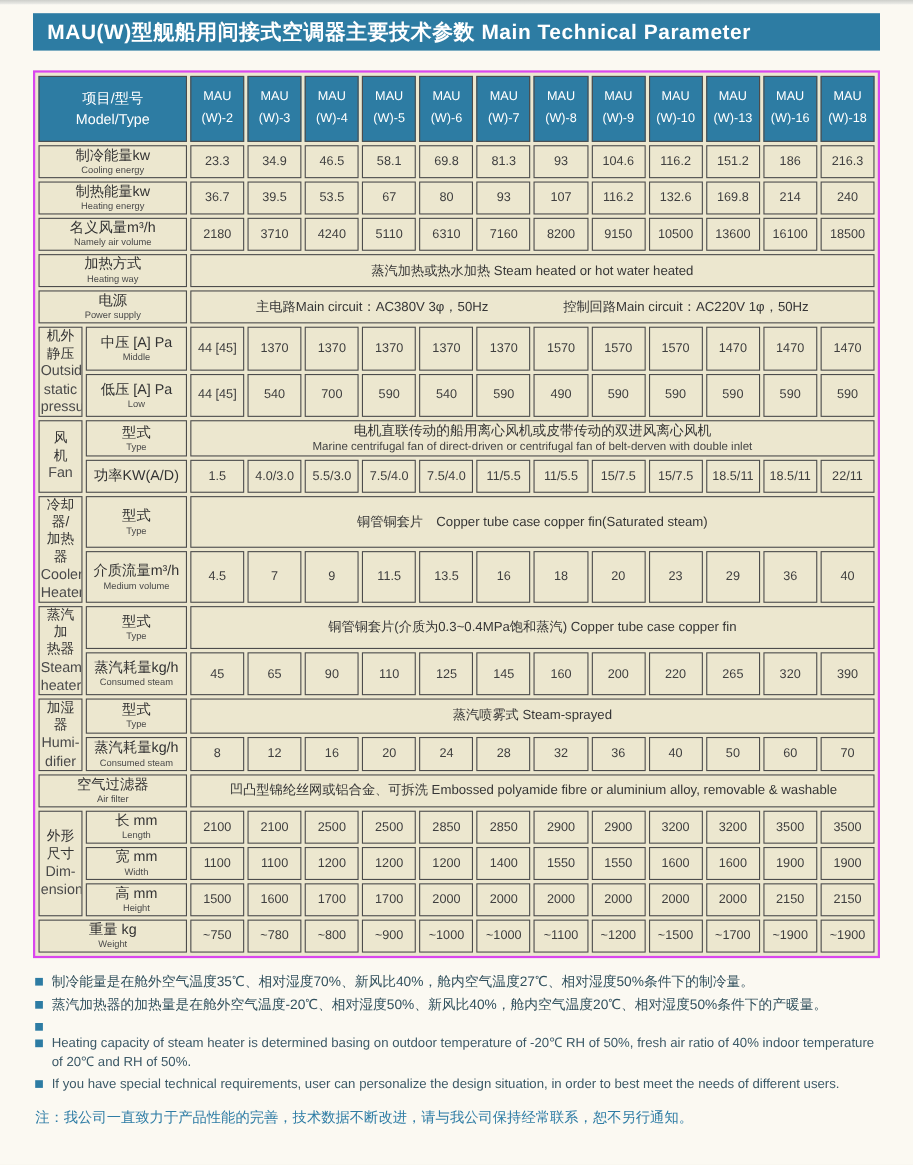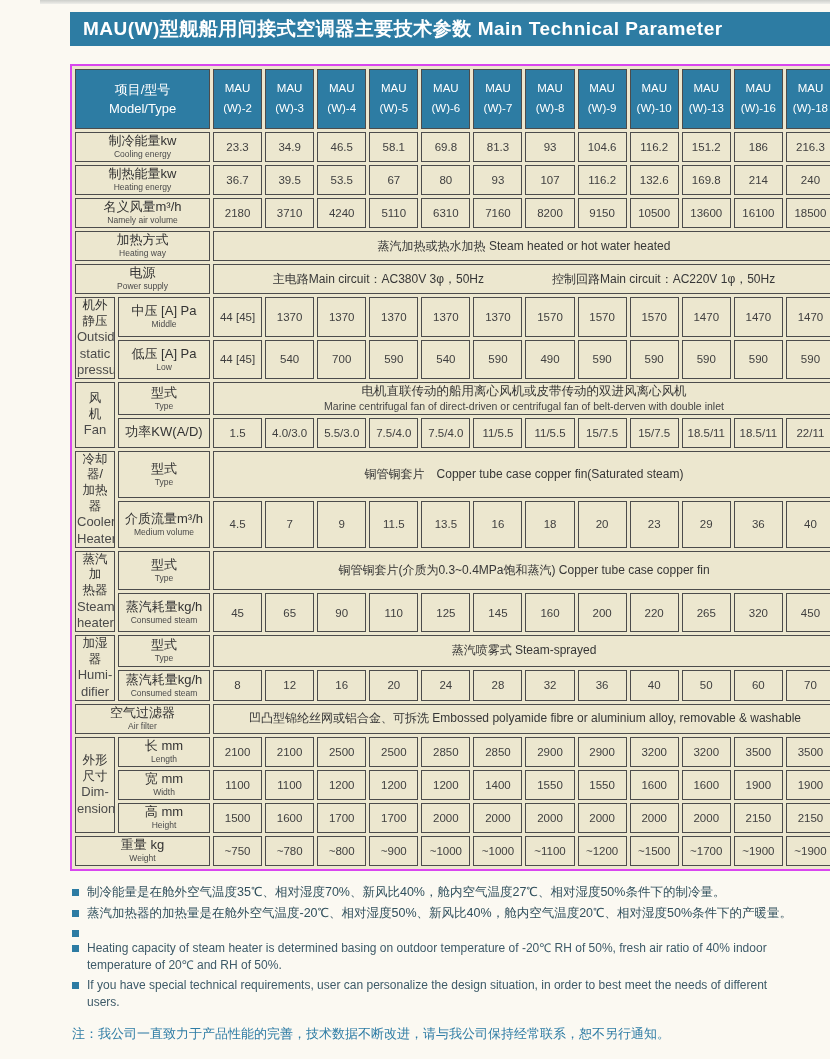--- a/index.html
+++ b/index.html
@@ -3,21 +3,21 @@
 <meta charset="utf-8">
 <style>
   html,body{margin:0;padding:0;}
   body{
     width:830px;height:1059px;
     background:#fbf9f2;
     font-family:"Liberation Sans", sans-serif;
     color:#3b3b3b;
     overflow:hidden;
   }
-  .page{width:830px;height:833px;box-sizing:border-box;position:relative;padding-left:40px;}
+  .page{width:830px;height:833px;box-sizing:border-box;position:relative;}
   .scan-edge{height:4px;background:linear-gradient(to bottom,#b9bcb9,#e8e9e6);opacity:.7;}
 
   .title-band{
     margin:8px 30px 0 30px;
     width:770px;height:34px;box-sizing:border-box;
     background:var(--teal);
     color:#ffffff;
     font-size:19px;font-weight:bold;letter-spacing:.5px;
     display:flex;align-items:center;padding-left:13px;
   }
@@ -342,21 +342,21 @@
           <td class="value">65</td>
           <td class="value">90</td>
           <td class="value">110</td>
           <td class="value">125</td>
           <td class="value">145</td>
           <td class="value">160</td>
           <td class="value">200</td>
           <td class="value">220</td>
           <td class="value">265</td>
           <td class="value">320</td>
-          <td class="value">450</td>
+          <td class="value">390</td>
         </tr>
         <tr>
           <td class="section" rowspan="2">
             <div class="zh">加湿器</div>
             <div class="en">Humi-
 difier</div>
           </td>
           <td class="label" colspan="1">
             <div class="zh">型式</div>
             <div class="en">Type</div>

